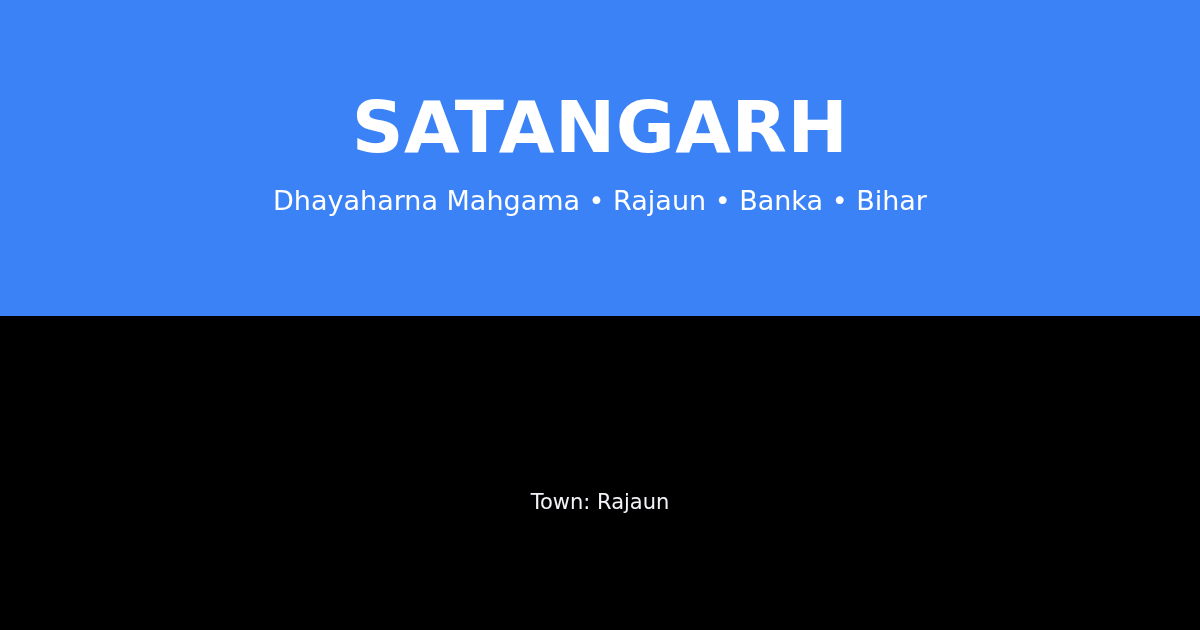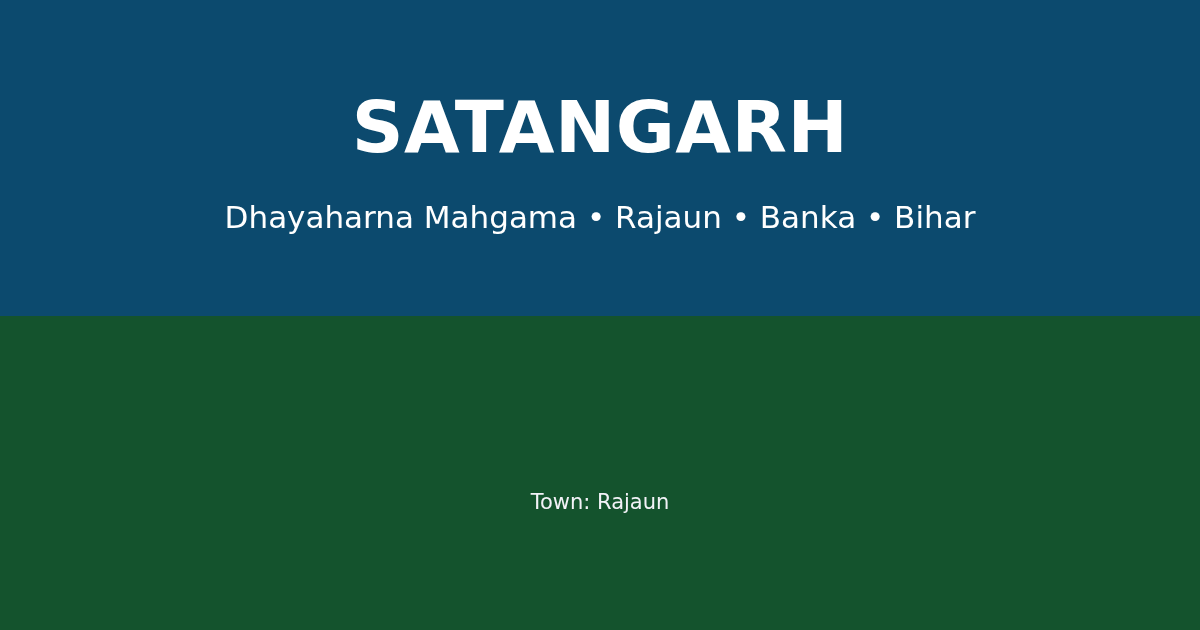--- a/index.html
+++ b/index.html
@@ -22,21 +22,21 @@
     overflow: hidden;
   }
 
   
   .hero {
     position: absolute;
     left: 0;
     top: 0;
     width: 1200px;
     height: 316px;
-    background: #0c4a6e;
+    background: #3b82f6;
     box-sizing: border-box;
   }
 
   .hero-inner {
     position: absolute;
     left: 0;
     top: 0;
     width: 1200px;
     text-align: center;
   }
@@ -55,38 +55,38 @@
     color: #ffffff;
     text-align: center;
     white-space: nowrap;
   }
 
   .village-breadcrumb {
     margin: 0;
     padding: 0;
     position: absolute;
     left: 0;
-    top: 200px;
+    top: 184px;
     width: 1200px;
-    font-size: 31px;
+    font-size: 27px;
     line-height: 34px;
     font-weight: 400;
     color: #ffffff;
     text-align: center;
     white-space: nowrap;
   }
 
   
   .body-band {
     position: absolute;
     left: 0;
     top: 316px;
     width: 1200px;
     height: 314px;
-    background: #14532d;
+    background: #000000;
   }
 
   .town-line {
     position: absolute;
     left: 0;
     top: 172px;
     width: 1200px;
     text-align: center;
     font-size: 21px;
     line-height: 28px;

